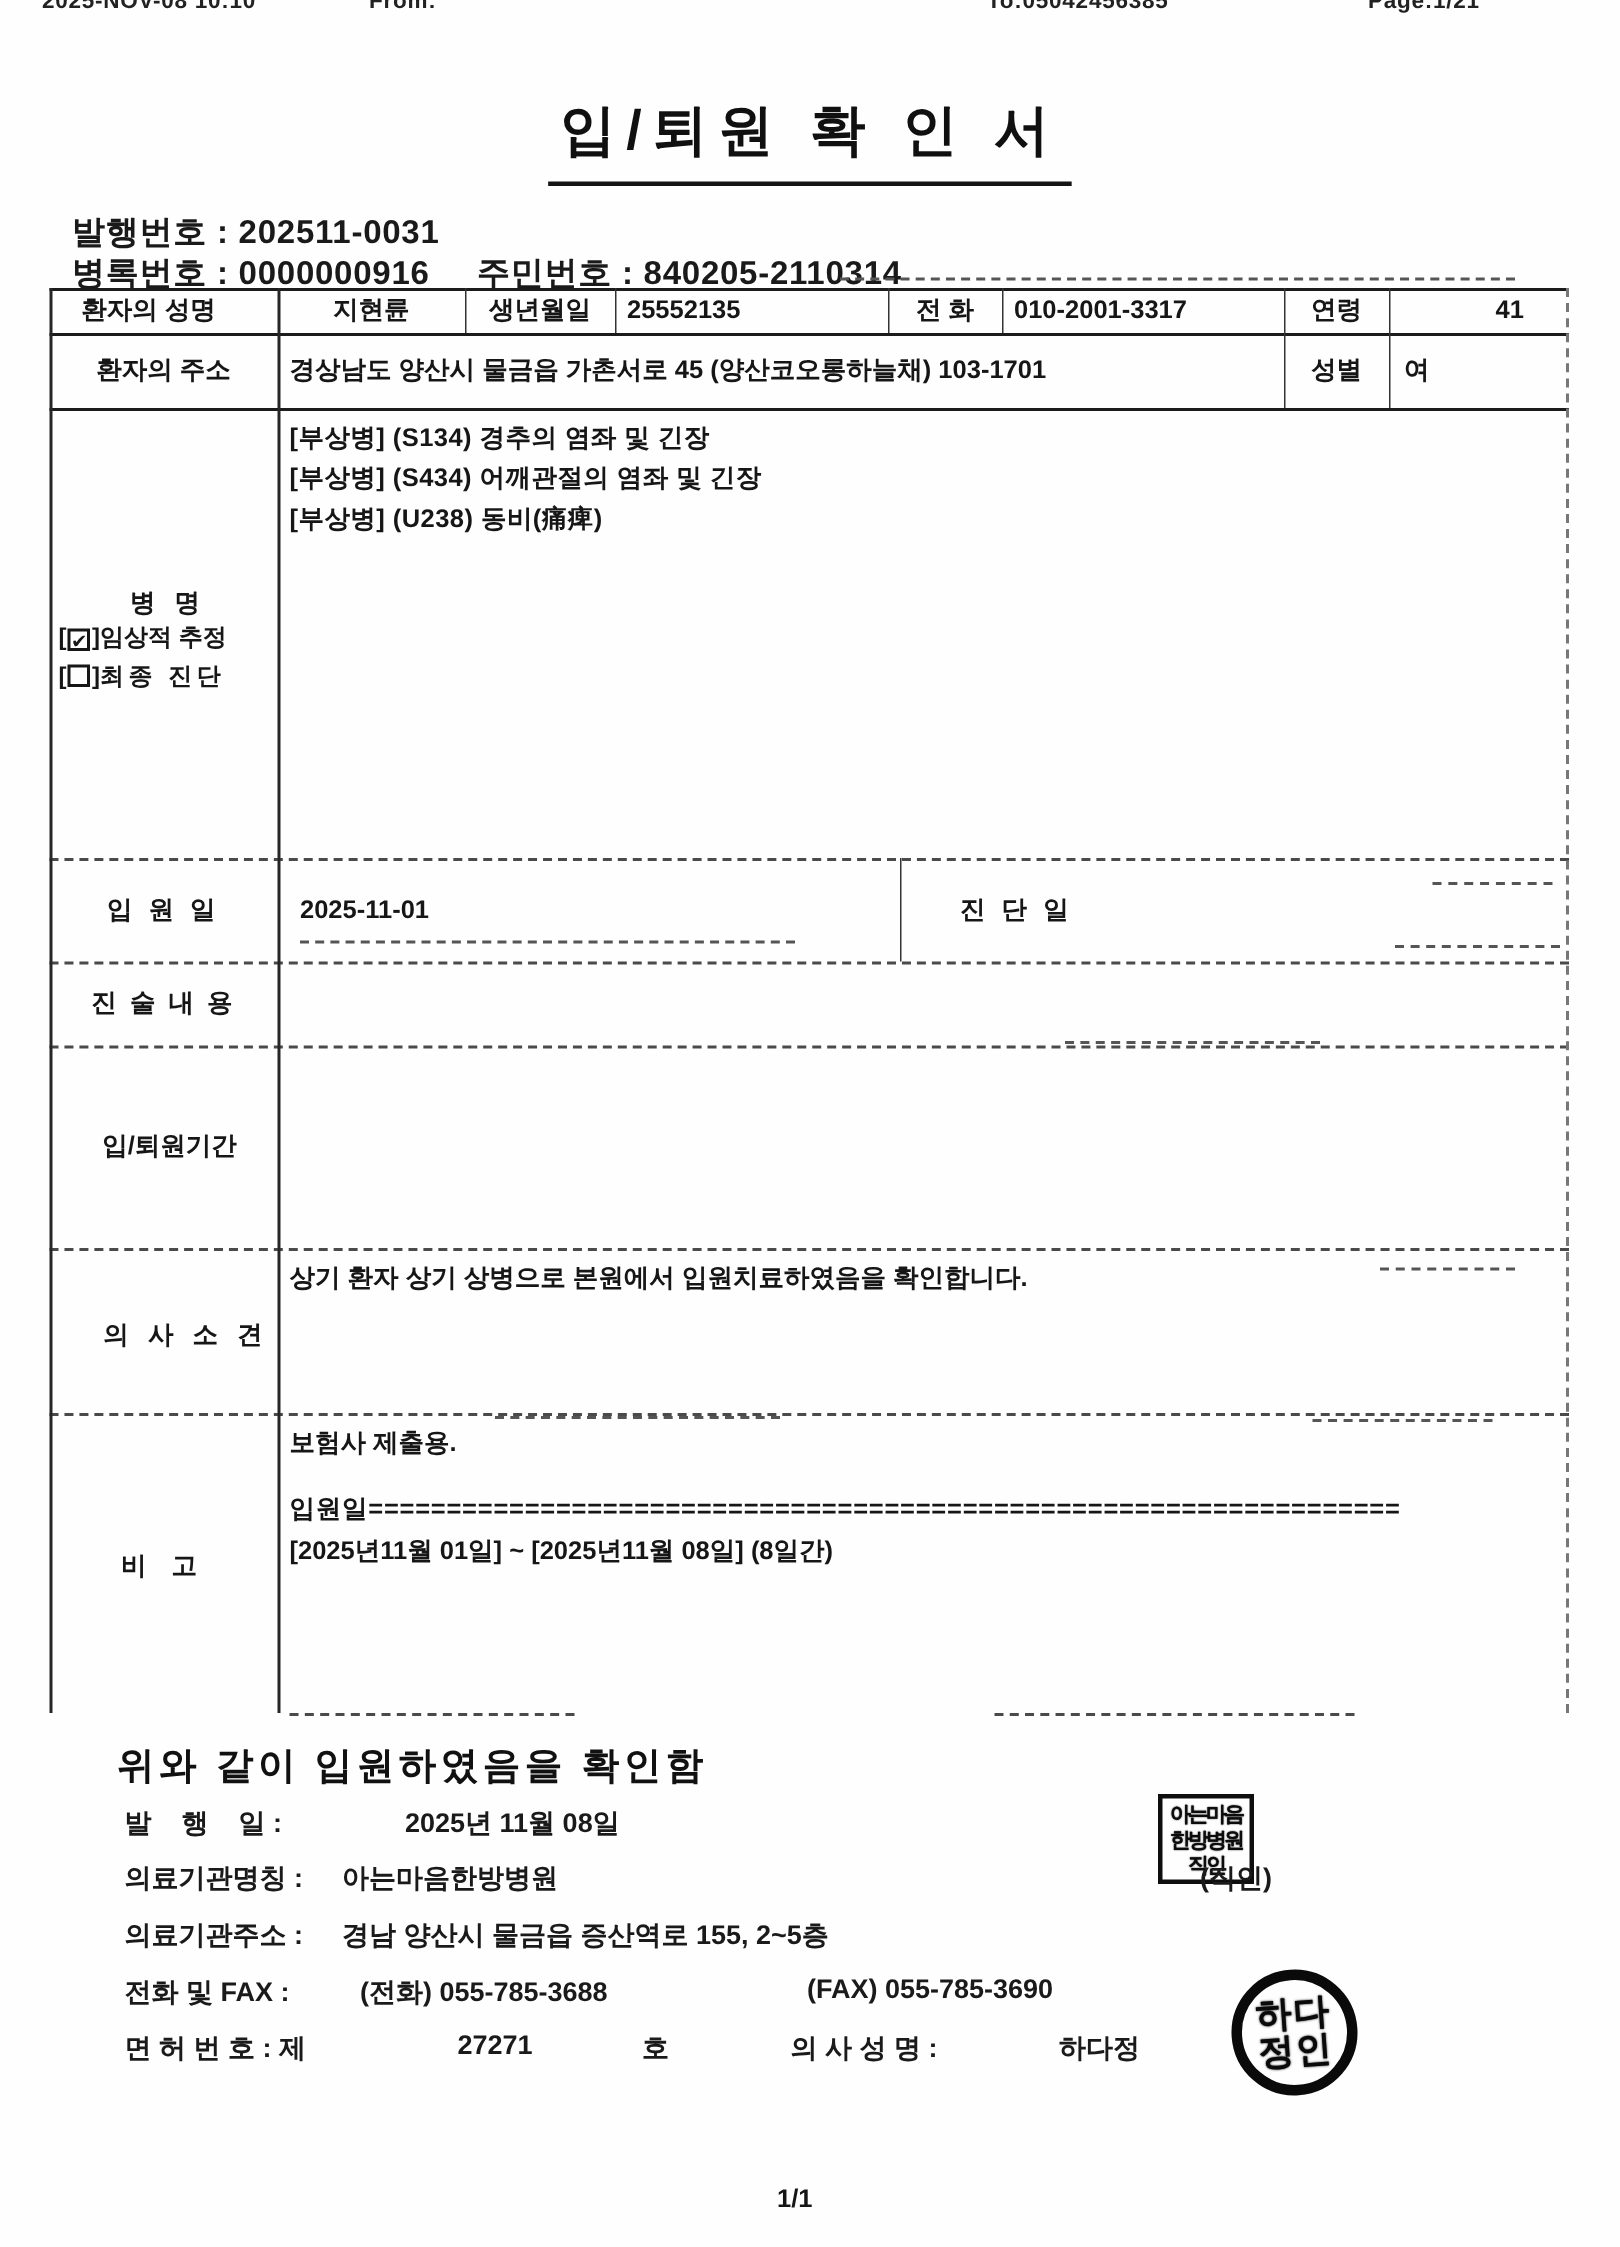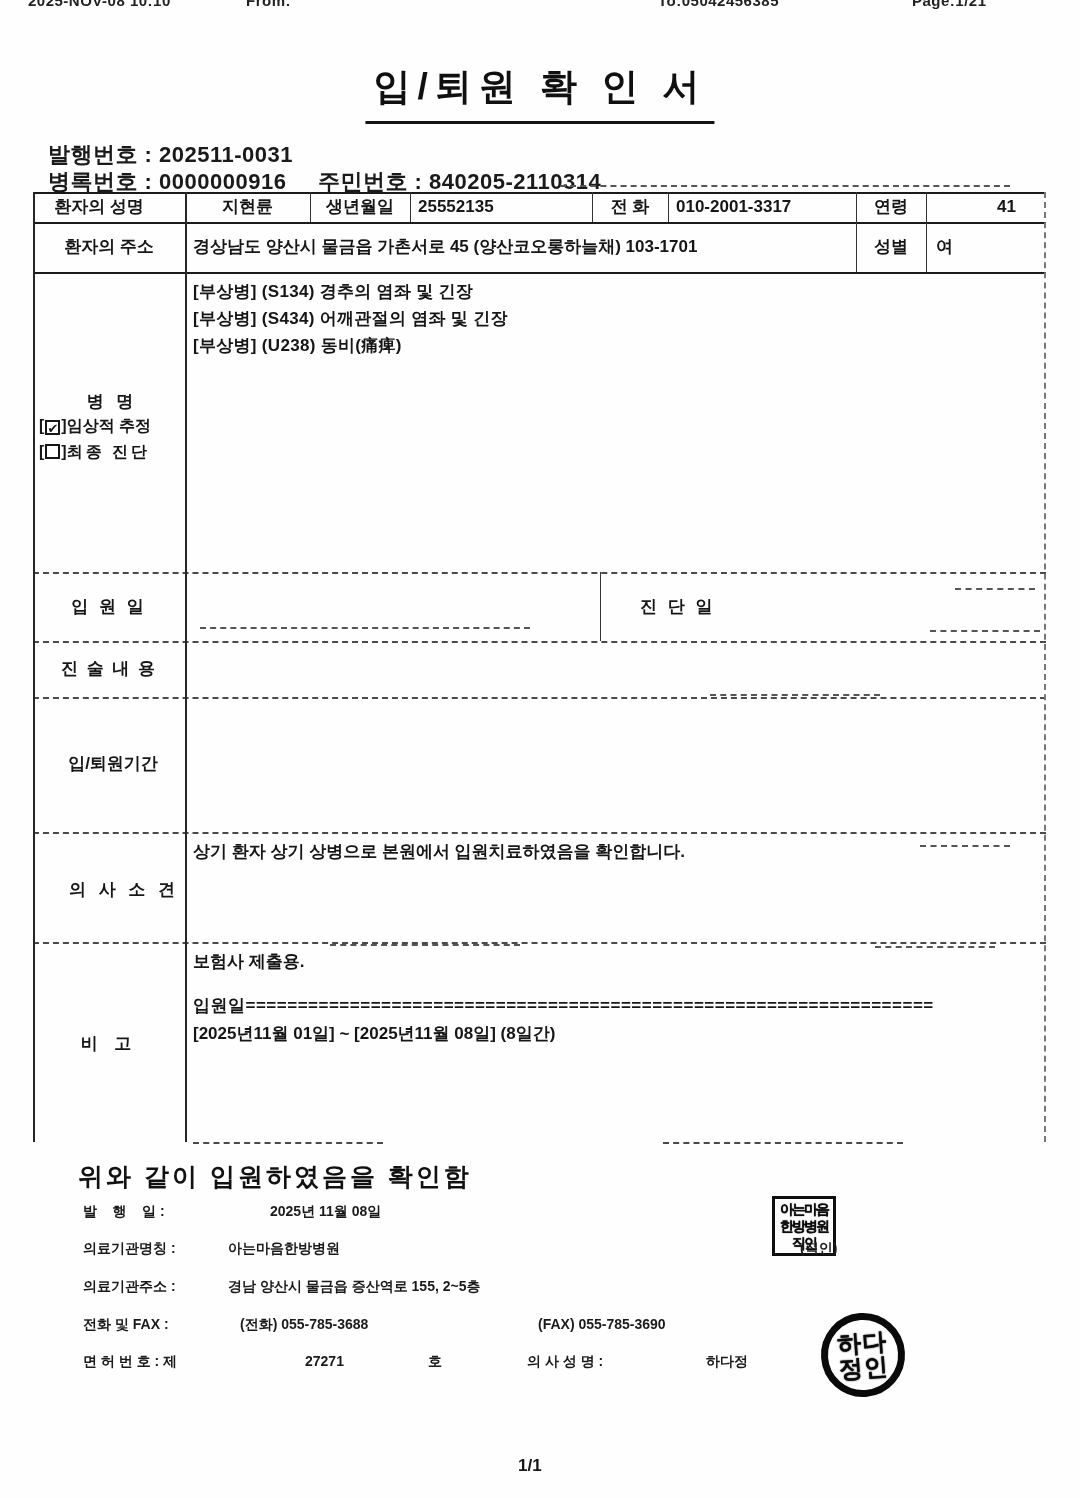--- a/index.html
+++ b/index.html
@@ -46,21 +46,21 @@
   .chk-row { font-size: 16px; font-weight: 700; line-height: 26px; white-space: nowrap; }
   .chk-box {
     display: inline-block; width: 15px; height: 15px; border: 2px solid #161616;
     vertical-align: -2px; text-align: center; line-height: 13px; font-size: 13px; margin: 0 1px;
   }
 
   .artifact { position: absolute; height: 0; border-top: 2px dashed #555; }
 
   
   .confirm { font-size: 25px; font-weight: 700; letter-spacing: 3px; color: #111; }
-  .foot-line { font-size: 14px; font-weight: 700; color: #1a1a1a; }
+  .foot-line { font-size: 18px; font-weight: 700; color: #1a1a1a; }
 
   .sq-stamp {
     left: 772px; top: 1196px; width: 64px; height: 60px;
     border: 3px solid #0e0e0e; overflow: hidden; text-align: center;
     font-weight: 900; font-size: 14px; line-height: 17px; letter-spacing: -2px;
     color: #0c0c0c; text-shadow: 0 0 1px #000; padding-top: 2px;
   }
   .round-stamp {
     left: 821px; top: 1313px; width: 84px; height: 84px;
     border: 7px solid #0a0a0a; border-radius: 50%;
@@ -138,20 +138,21 @@
       <div class="diag-line">[부상병] (S434) 어깨관절의 염좌 및 긴장</div>
       <div class="diag-line">[부상병] (U238) 동비(痛痺)</div>
     </div>
     <div class="cell" style="left:6px; top:198px; width:146px;">
       <div class="c-center" style="letter-spacing:4px;">병 명</div>
       <div class="chk-row">[<span class="chk-box">✔</span>]<span>임상적 추정</span></div>
       <div class="chk-row">[<span class="chk-box"></span>]<span style="letter-spacing:3px;">최종 진단</span></div>
     </div>
 
     <div class="cell c-center lh69" style="left:0; top:380px; width:152px; letter-spacing:3px;">입 원 일</div>
+    <div class="cell lh69" style="left:167px; top:380px; width:380px;">2025-11-01</div>
     <div class="cell lh69" style="left:607px; top:380px; width:160px; letter-spacing:3px;">진 단 일</div>
     <div class="cell lh69" style="left:790px; top:380px; width:200px;"></div>
 
     <div class="cell c-center lh56" style="left:0; top:449px; width:152px; letter-spacing:2px;">진 술 내 용</div>
     <div class="cell lh56" style="left:167px; top:449px; width:800px;"></div>
 
     <div class="cell" style="left:10px; top:560px; width:140px; text-align:center;">입/퇴원기간</div>
 
     <div class="cell" style="left:160px; top:648px; width:840px;">상기 환자 상기 상병으로 본원에서 입원치료하였음을 확인합니다.</div>
     <div class="cell c-center" style="left:0; top:686px; width:152px; letter-spacing:4px;padding-left:30px;">의 사 소 견</div>

